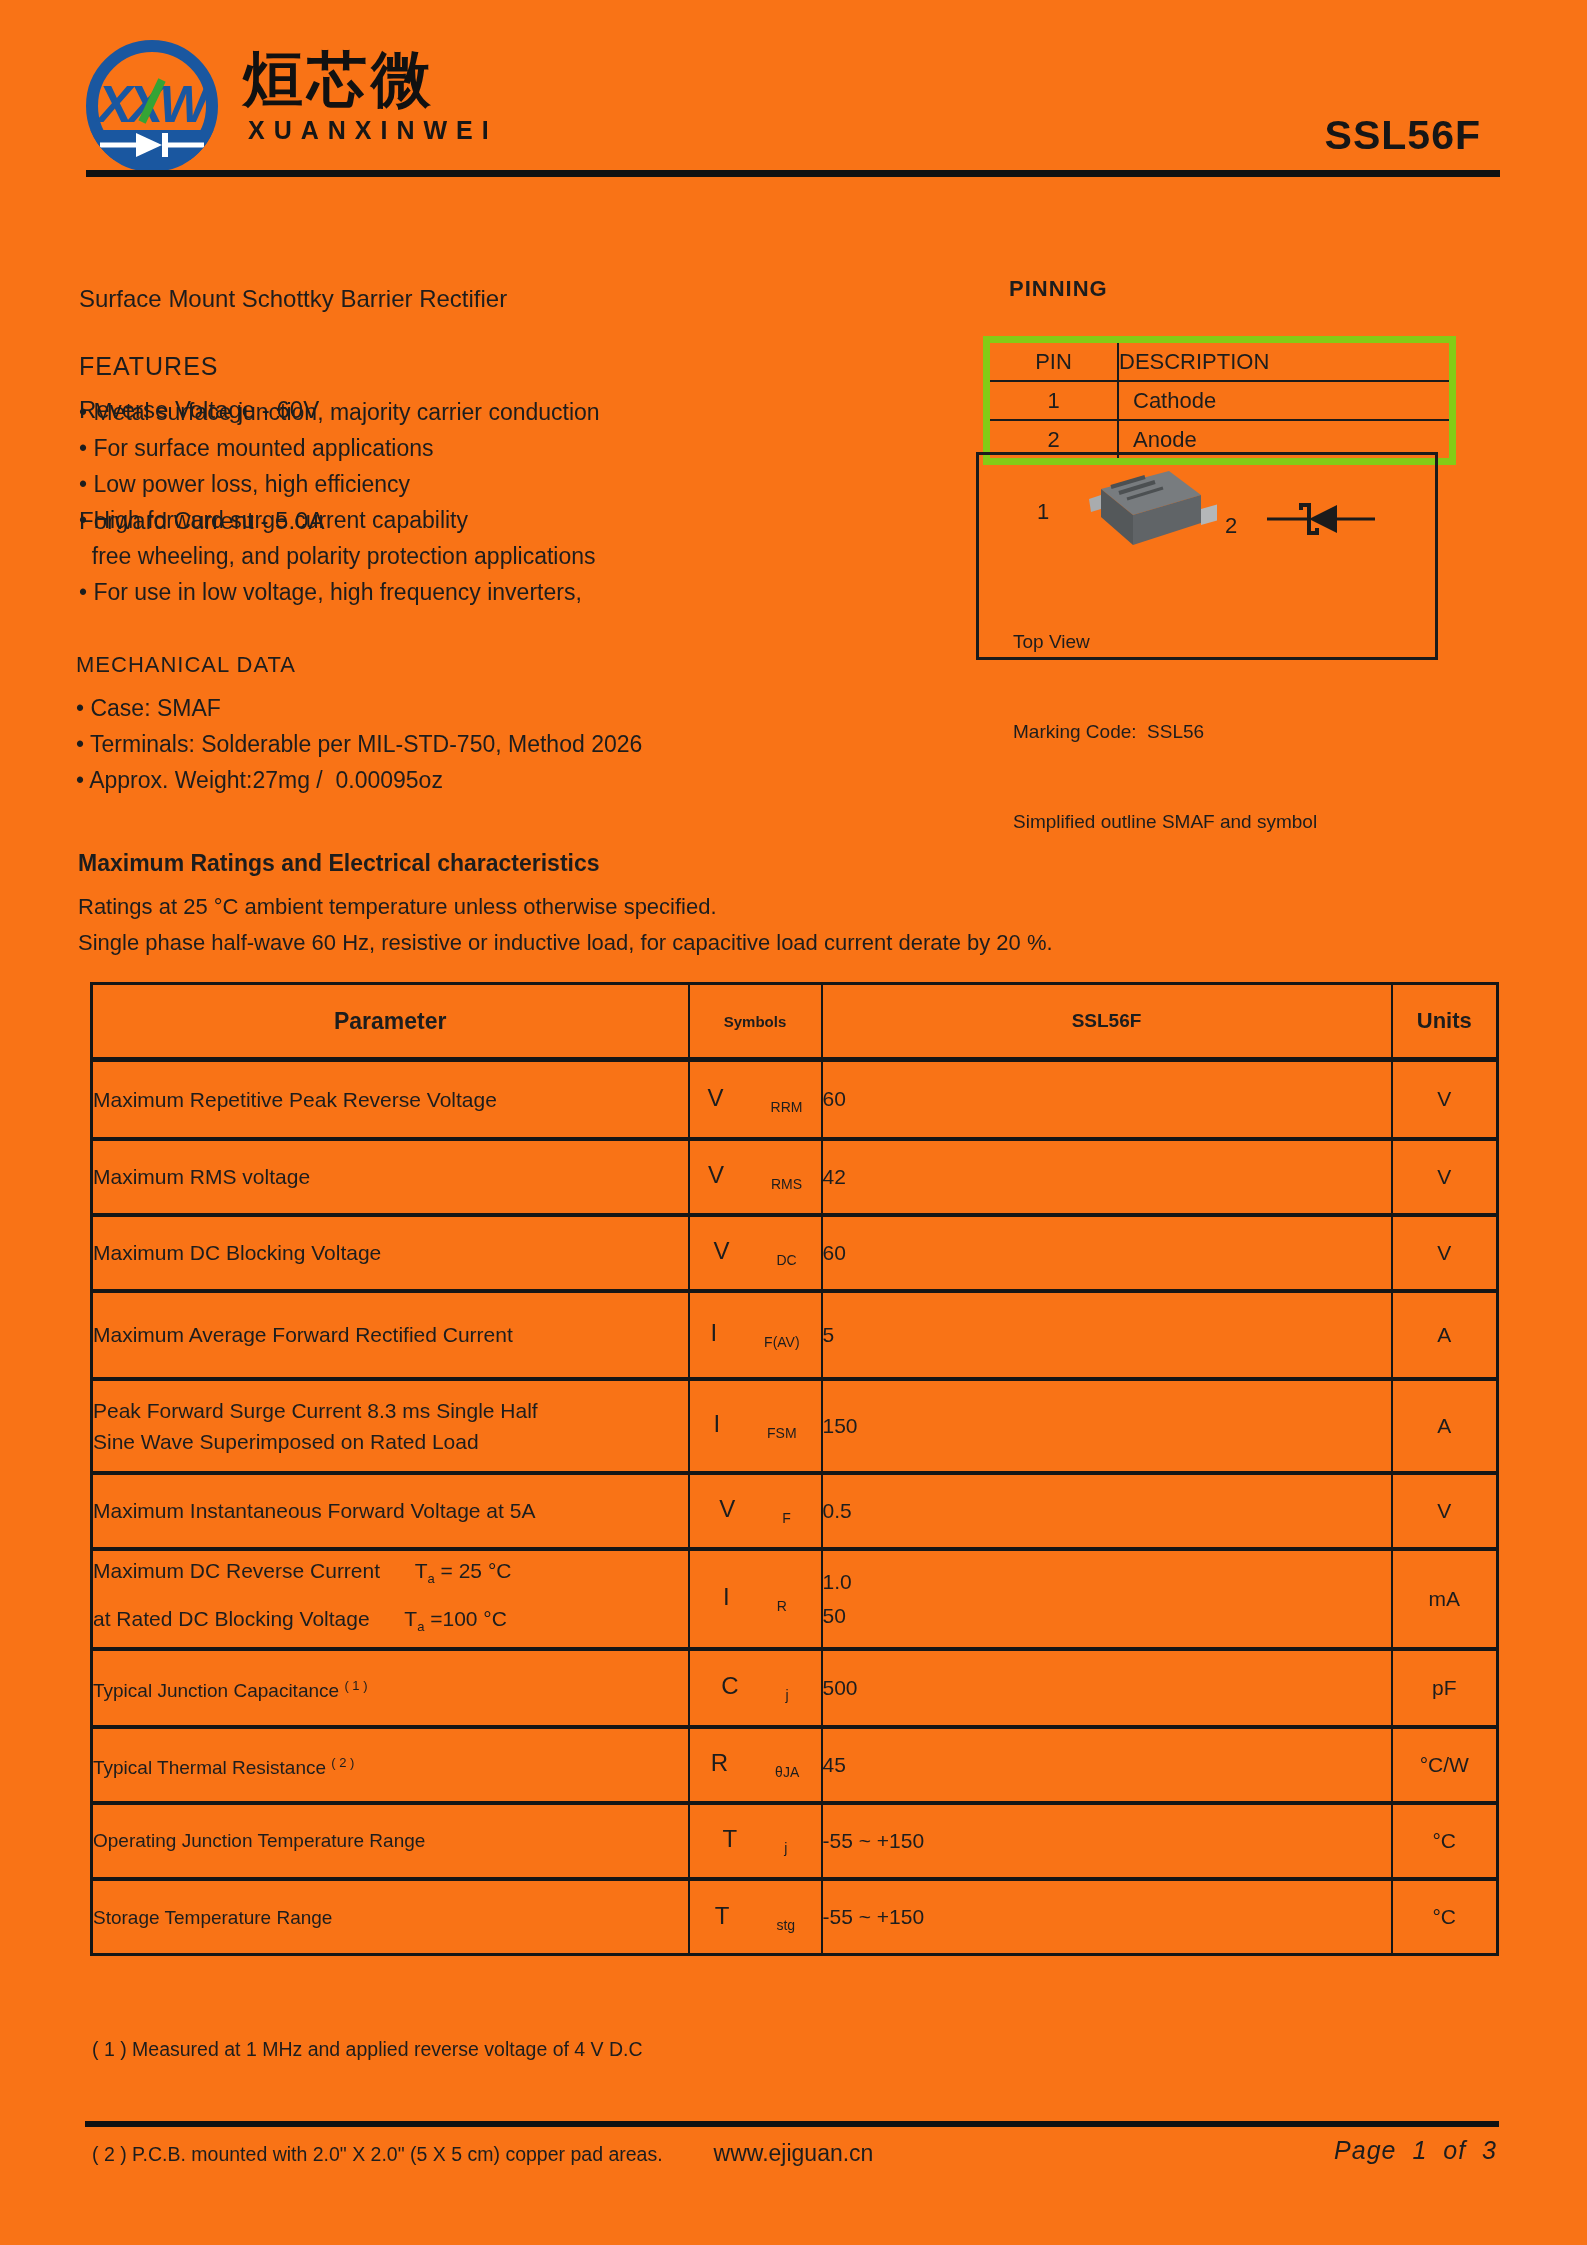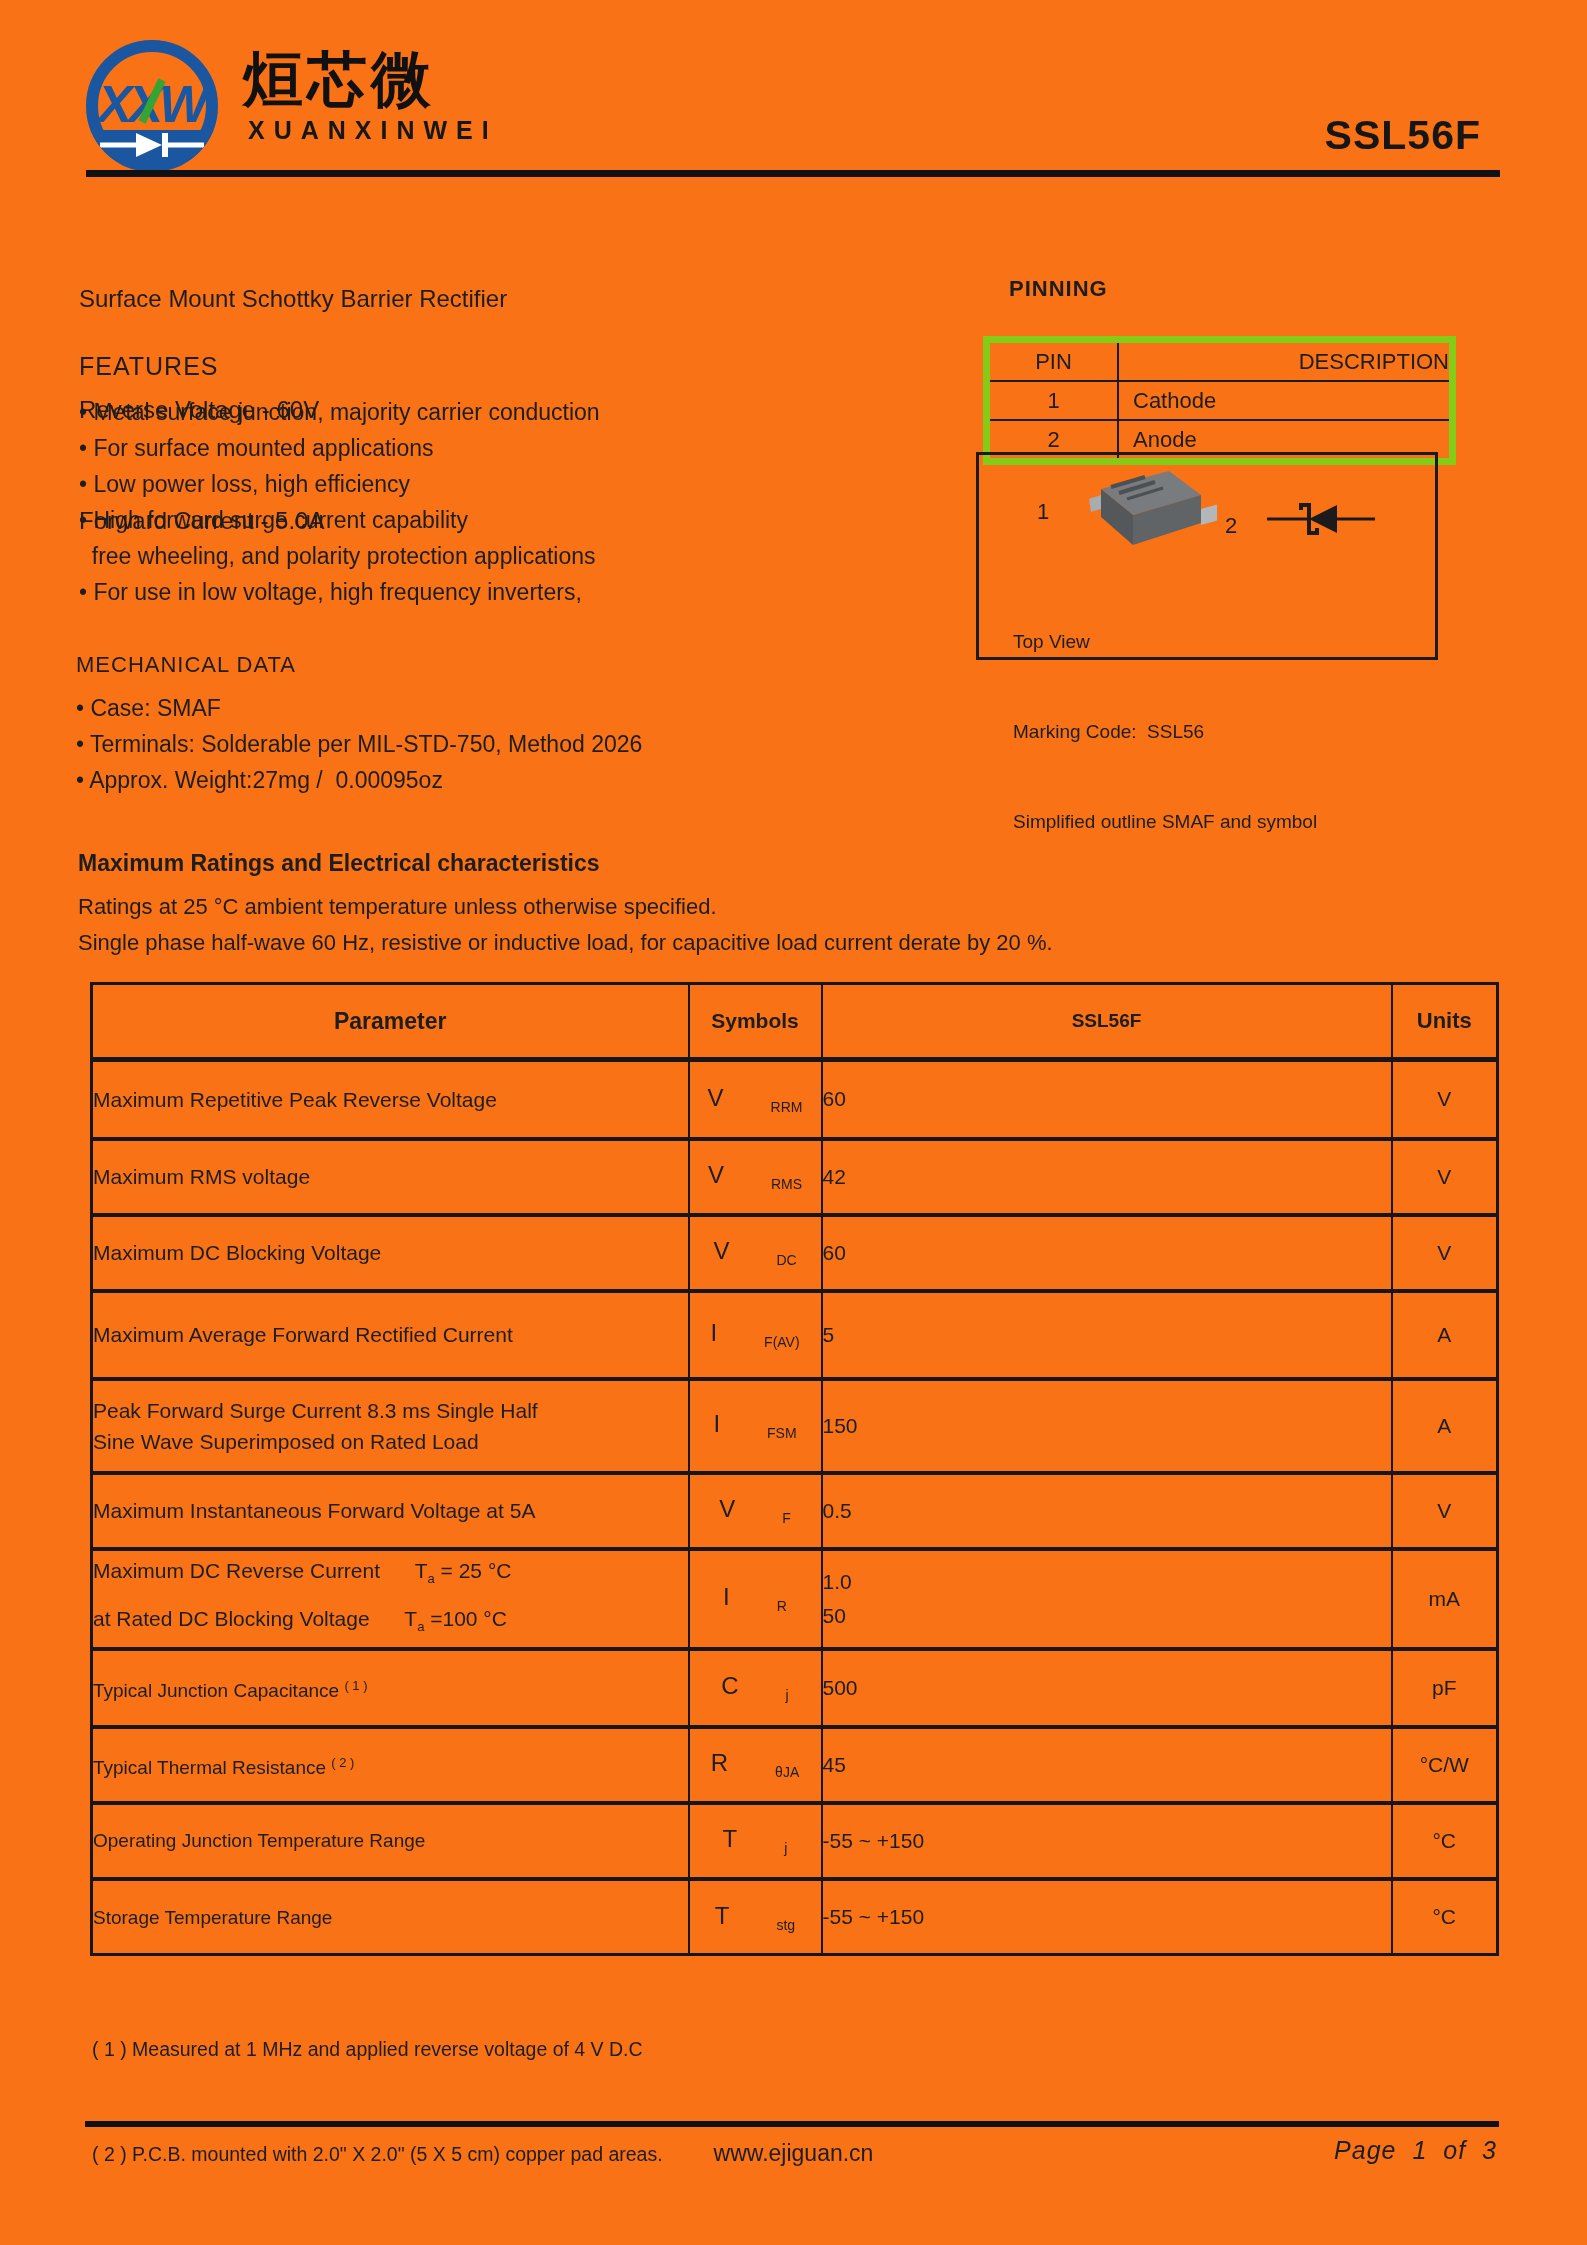--- a/index.html
+++ b/index.html
@@ -23,21 +23,21 @@
   .mech .sec-title{font-size:22px;letter-spacing:1px;margin-bottom:12px;}
   .mech .li{line-height:36px;white-space:pre-wrap;}
 
   
   .pinning-title{position:absolute;left:1009px;top:276px;font-size:22px;font-weight:700;letter-spacing:1px;}
   .pin-table{position:absolute;left:983px;top:312px;border-collapse:collapse;table-layout:fixed;width:457px;}
   .pin-table th,.pin-table td{border:2px solid #1b1b1b;font-weight:400;font-size:22px;height:37px;padding:0;}
   .pin-table{border:7px solid #84cc16;margin-top:24px;}
   .pin-table .c1{width:127px;text-align:center;}
   .pin-table .c2{width:330px;}
-  .pin-table th.c2{text-align:right;}
+  .pin-table th.c2{text-align:left;}
   .pin-table td.c2{text-align:left;padding-left:14px;}
 
   
   .pkg-box{position:absolute;left:976px;top:452px;width:456px;height:202px;border:3px solid #1b1b1b;}
   .pkg-pin1{position:absolute;left:58px;top:44px;font-size:22px;}
   .pkg-pin2{position:absolute;left:246px;top:58px;font-size:22px;}
   .pkg-img{position:absolute;left:92px;top:8px;width:146px;height:106px;}
   .pkg-diode{position:absolute;left:286px;top:40px;width:112px;height:48px;}
   .pkg-captions{position:absolute;left:34px;top:112px;font-size:19px;line-height:30px;white-space:pre-wrap;}
 
@@ -52,21 +52,21 @@
   table.rtable th,table.rtable td{border:2px solid #161616;padding:0;}
   table.rtable thead th{border-bottom-width:5px;height:72px;}
   table.rtable tbody td{border-top-width:4px;}
   table.rtable tbody tr{height:76px;}
   table.rtable tbody tr:nth-child(1){height:79px;}
   table.rtable tbody tr:nth-child(4){height:88px;}
   table.rtable tbody tr:nth-child(5){height:94px;}
   table.rtable tbody tr:nth-child(7){height:98px;}
   table.rtable tbody tr:nth-child(8){height:78px;}
   .h-param{font-size:23px;font-weight:700;text-align:center;}
-  .h-sym{font-size:21px;font-weight:700;text-align:center;}
+  .h-sym{font-size:15px;font-weight:700;text-align:center;}
   .h-part{font-size:19px;font-weight:700;text-align:center;}
   .h-unit{font-size:22px;font-weight:700;text-align:center;}
   .c-param{font-size:21px;text-align:left;padding-left:17px;vertical-align:middle;}
   .c-param .p-line{line-height:31px;white-space:pre-wrap;}
   table.rtable tbody tr:nth-child(7) .p-line{line-height:40px;}
   table.rtable tbody tr:nth-child(n+8) .c-param{font-size:19px;}
   .c-sym{font-size:24px;text-align:center;vertical-align:middle;}
   .c-sym sub{font-size:14px;margin-left:47px;}
   .c-val{font-size:21px;vertical-align:middle;line-height:34px;}
   .c-unit{font-size:21px;text-align:center;vertical-align:middle;}

